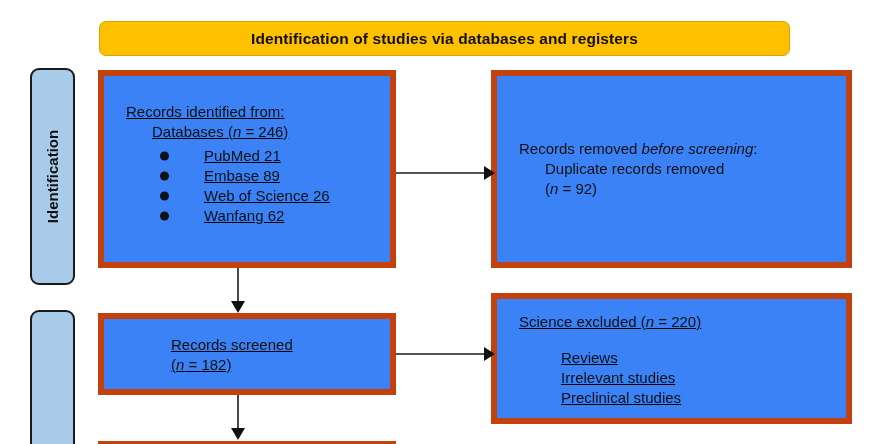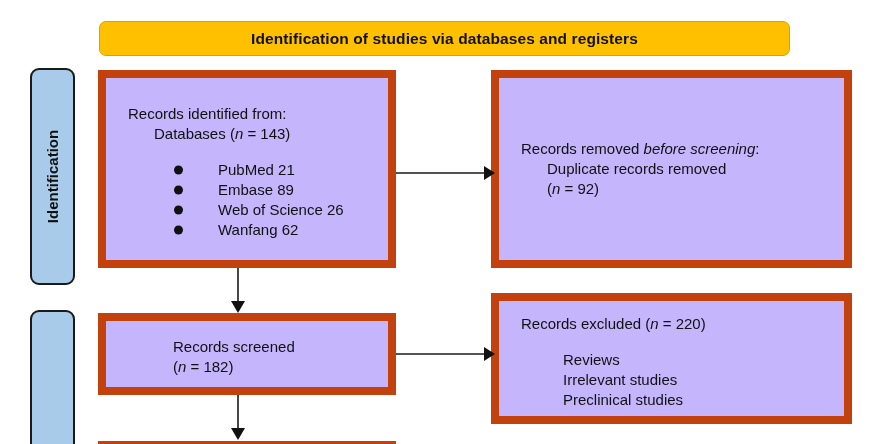--- a/index.html
+++ b/index.html
@@ -66,24 +66,25 @@
     transform: rotate(-90deg);
     white-space: nowrap;
     font-size: 15px;
     font-weight: bold;
     color: #111111;
   }
 
   
   .flow-box {
     position: absolute;
-    background: #c4b5fd;
-    border: 8px solid #c2410c;
+    background: #3b82f6;
+    border: 6px solid #c2410c;
     box-sizing: border-box;
     padding: 0;
+    text-decoration: underline;
   }
   .flow-box .box-inner {
     font-size: 15px;
     line-height: 1.33;
     color: #111111;
   }
 
   #box-records-identified {
     left: 98px;
     top: 70px;
@@ -137,21 +138,21 @@
   }
 
   
   .lead { white-space: nowrap; }
   .indent1 { padding-left: 26px; white-space: nowrap; }
   .n-italic { font-style: italic; }
   .em-italic { font-style: italic; }
 
   ul.db-list {
     list-style: none;
-    margin: 16px;
+    margin: 4px;
     padding: 0 0 0 26px;
   }
   ul.db-list li {
     position: relative;
     padding-left: 48px;
     white-space: nowrap;
   }
   ul.db-list li .bullet-dot {
     position: absolute;
     left: 4px;
@@ -189,21 +190,21 @@
     <span class="stage-label">Identification</span>
   </div>
 
   <div class="stage-tab" id="stage-screening">
     <span class="stage-label"></span>
   </div>
 
   <div class="flow-box" id="box-records-identified">
     <div class="box-inner">
       <div class="lead">Records identified from:</div>
-      <div class="indent1"><span>Databases (</span><span class="n-italic">n</span><span> = 143)</span></div>
+      <div class="indent1"><span>Databases (</span><span class="n-italic">n</span><span> = 246)</span></div>
       <ul class="db-list">
         <li><span class="bullet-dot"></span><span>PubMed 21</span></li>
         <li><span class="bullet-dot"></span><span>Embase 89</span></li>
         <li><span class="bullet-dot"></span><span>Web of Science 26</span></li>
         <li><span class="bullet-dot"></span><span>Wanfang 62</span></li>
       </ul>
     </div>
   </div>
 
   <div class="flow-box" id="box-records-removed">
@@ -216,21 +217,21 @@
 
   <div class="flow-box" id="box-records-screened">
     <div class="box-inner">
       <div class="lead">Records screened</div>
       <div class="lead"><span>(</span><span class="n-italic">n</span><span> = 182)</span></div>
     </div>
   </div>
 
   <div class="flow-box" id="box-records-excluded">
     <div class="box-inner">
-      <div class="lead"><span>Records excluded (</span><span class="n-italic">n</span><span> = 220)</span></div>
+      <div class="lead"><span>Science excluded (</span><span class="n-italic">n</span><span> = 220)</span></div>
       <ul class="plain-list">
         <li>Reviews</li>
         <li>Irrelevant studies</li>
         <li>Preclinical studies</li>
       </ul>
     </div>
   </div>
 
   <div class="flow-box" id="box-next-stage"></div>
 

